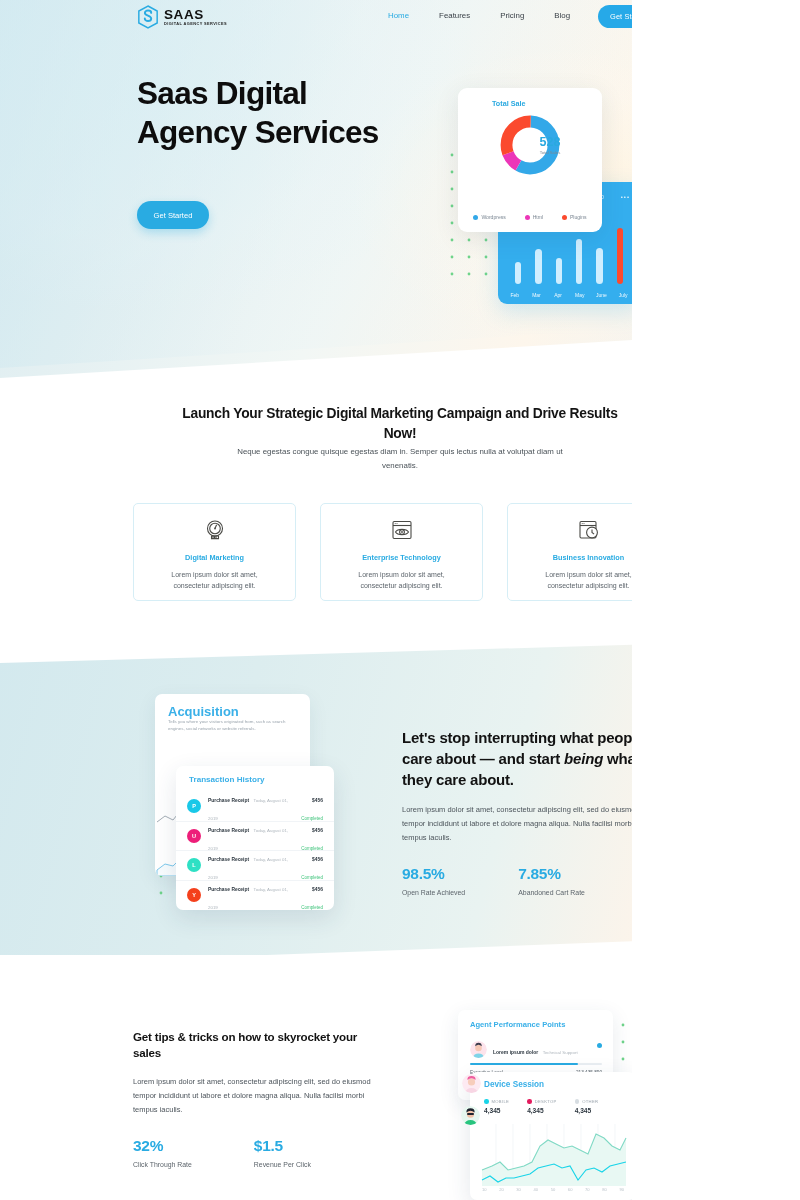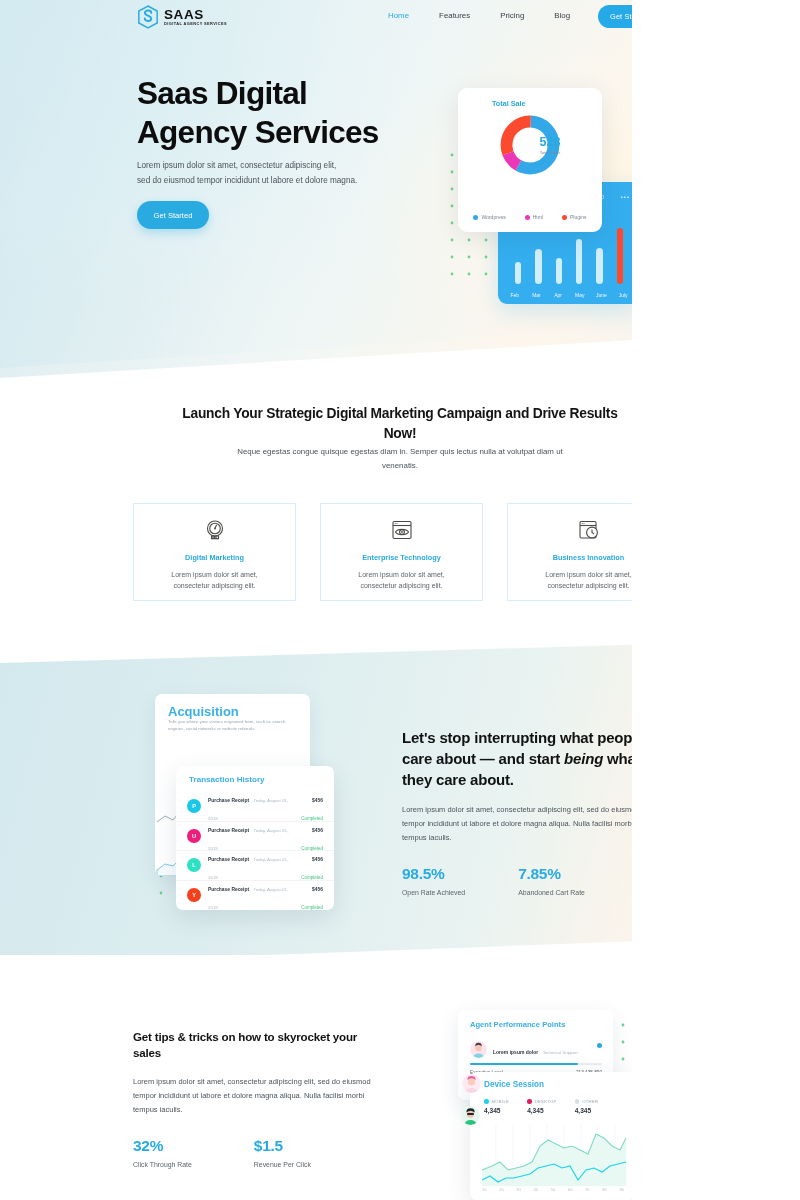--- a/index.html
+++ b/index.html
@@ -97,21 +97,21 @@
   .lg { display:flex; align-items:center; gap:3px; font-size:5.1px; color:#7b8793; }
   .lgd { width:5px; height:5px; border-radius:50%; }
 
   
   .s2 { position:absolute; left:0; top:378px; width:800px; height:270px; background:#fff; }
   .s2-title { position:absolute; left:50%; transform:translateX(-50%); top:26px; width:470px; text-align:center;
     font-size:13.8px; line-height:1.42; font-weight:bold; color:#141414; letter-spacing:-0.25px; }
   .s2-sub { position:absolute; left:50%; transform:translateX(-50%); top:67px; width:330px; text-align:center;
     font-size:7.9px; line-height:1.78; color:#4a5258; }
   .cards { position:absolute; left:133px; top:125px; display:flex; gap:24px; }
-  .fcard { width:163px; height:98px; border:1px solid #d6eef6; border-radius:0; background:#fff;
+  .fcard { width:163px; height:98px; border:1px solid #d6eef6; border-radius:5px; background:#fff;
     display:flex; flex-direction:column; align-items:center; padding-top:13px; }
   .fc-icon { width:26px; height:26px; display:flex; align-items:center; justify-content:center; }
   .fc-title { font-size:7.3px; font-weight:bold; color:#29abe2; margin-top:10px; }
   .fc-desc { font-size:7px; line-height:1.62; color:#5c646b; text-align:center; margin-top:7px; width:122px; }
 
   
   .s3 {
     position:absolute; left:0; top:640px; width:800px; height:325px;
     background:linear-gradient(105deg,#d3e9ee 0%, #dcedef 30%, #e9f3f1 62%, #fdf4ea 82%, #eaf2f1 100%);
     clip-path: polygon(0 23px, 800px 0, 800px 295px, 0 325px);
@@ -226,24 +226,20 @@
       <a class="nav-link" href="#">Contact</a>
     </div>
 
     <button class="nav-cta">Get Started</button>
   </div>
 
   <h1 class="hero-title">
     <span>Saas Digital</span><br>
     <span>Agency Services</span>
   </h1>
-  <p class="hero-sub">
-    <span>Lorem ipsum dolor sit amet, consectetur adipiscing elit,</span><br>
-    <span>sed do eiusmod tempor incididunt ut labore et dolore magna.</span>
-  </p>
   <button class="hero-btn">Get Started</button>
 
   <svg class="dots-hero" width="60" height="130">
     <g fill="#6fd48a">
       <circle cx="3" cy="3" r="1.4"></circle>
         <circle cx="3" cy="20" r="1.4"></circle>
         <circle cx="3" cy="37" r="1.4"></circle>
       <circle cx="3" cy="54" r="1.4"></circle>
         <circle cx="3" cy="71" r="1.4"></circle>
         <circle cx="3" cy="88" r="1.4"></circle>

